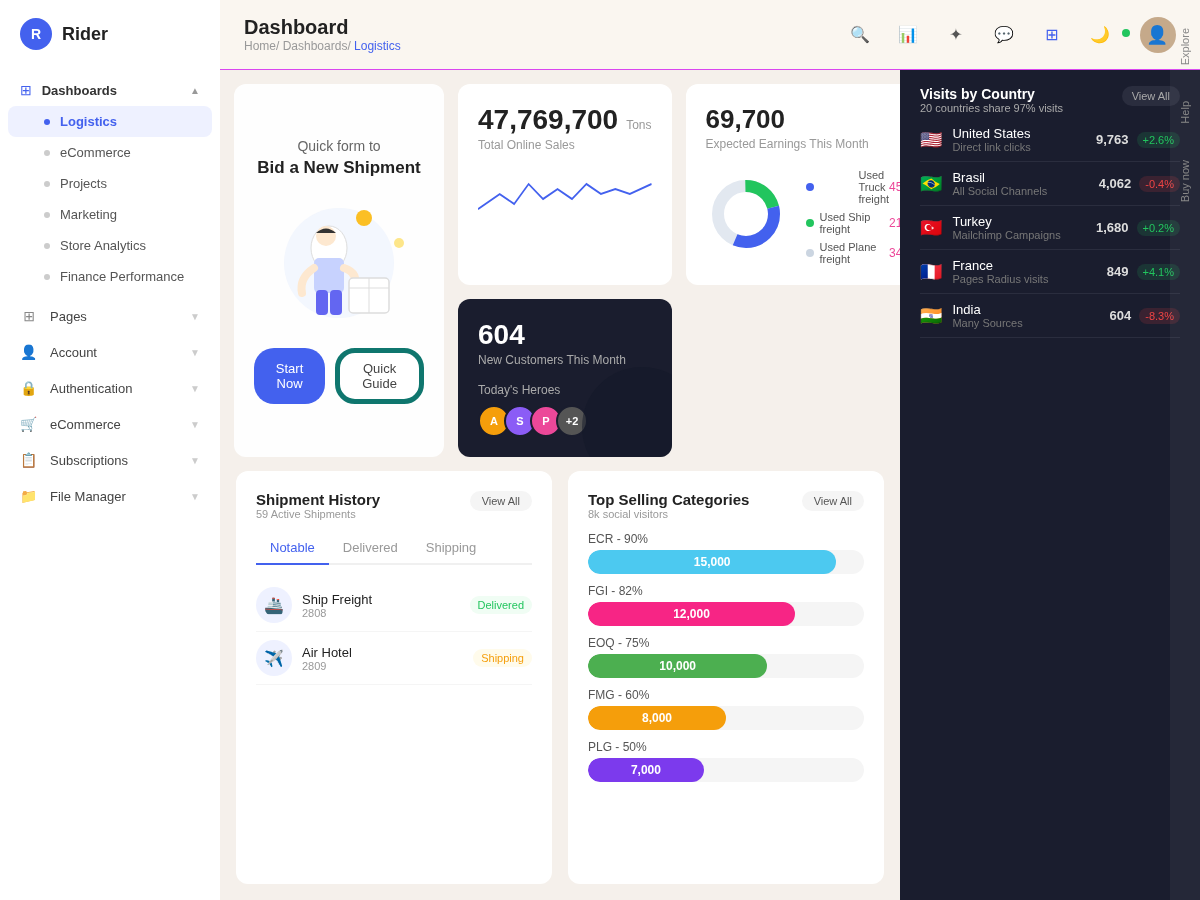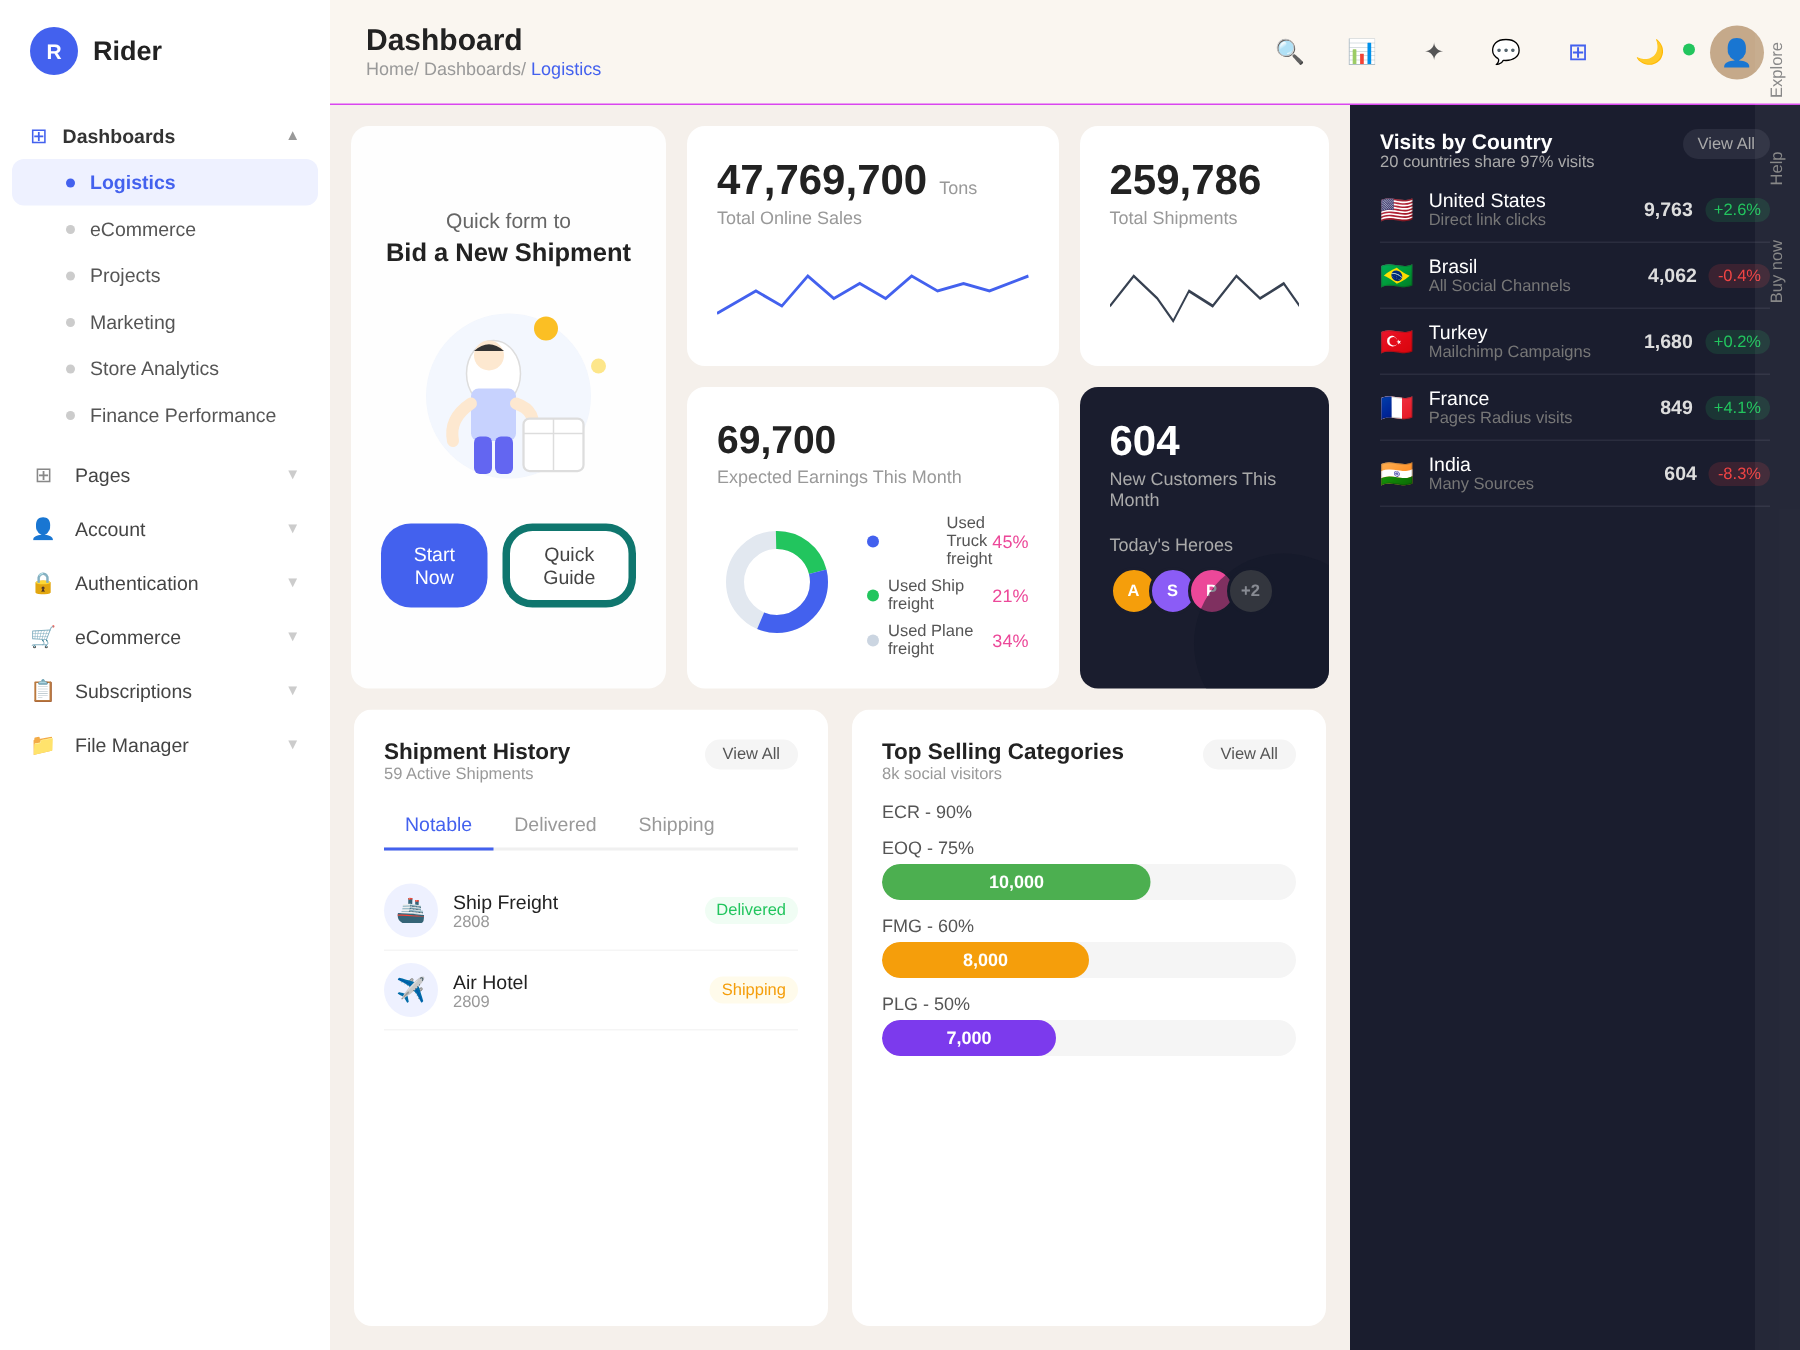--- a/index.html
+++ b/index.html
@@ -274,31 +274,20 @@
             <span style="font-size:12px;color:#999;">Tons</span>
           </div>
           <div class="stat-label">Total Online Sales</div>
           <div class="mini-chart">
             <svg width="100%" height="60" viewBox="0 0 240 60" preserveAspectRatio="none">
               <polyline points="0,45 30,30 50,40 70,20 90,35 110,25 130,35 150,20 170,30 190,25 210,30 240,20" fill="none" stroke="#4361ee" stroke-width="2"></polyline>
             </svg>
           </div>
         </div>
 
-        <div class="stat-card">
-          <div style="display:flex;align-items:baseline;gap:8px;">
-            <span class="stat-value">259,786</span>
-          </div>
-          <div class="stat-label">Total Shipments</div>
-          <div class="mini-chart">
-            <svg width="100%" height="60" viewBox="0 0 240 60" preserveAspectRatio="none">
-              <polyline points="0,40 30,20 60,35 80,50 100,30 130,40 160,20 190,35 220,25 240,40" fill="none" stroke="#374151" stroke-width="2"></polyline>
-            </svg>
-          </div>
-        </div>
 
         <div class="earnings-card">
           <span class="stat-value" style="font-size:26px;">69,700</span>
           <div class="stat-label">Expected Earnings This Month</div>
           <div class="donut-area">
             <div class="donut-container">
               <svg width="80" height="80" viewBox="0 0 80 80">
                 <circle cx="40" cy="40" r="28" fill="none" stroke="#e2e8f0" stroke-width="12"></circle>
                 <circle cx="40" cy="40" r="28" fill="none" stroke="#22c55e" stroke-width="12" stroke-dasharray="37 138" stroke-dashoffset="0" transform="rotate(-90 40 40)"></circle>
                 <circle cx="40" cy="40" r="28" fill="none" stroke="#4361ee" stroke-width="12" stroke-dasharray="62 113" stroke-dashoffset="-37" transform="rotate(-90 40 40)"></circle>
@@ -386,20 +375,33 @@
           <div class="card-header">
             <div>
               <div class="card-title">Top Selling Categories</div>
               <div class="card-subtitle">8k social visitors</div>
             </div>
             <button class="view-all-btn">View All</button>
           </div>
           <div>
             <div class="bar-item">
               <div class="bar-label">ECR - 90%</div>
+              <div class="bar-track">
+                <div class="bar-fill" style="background:#4cc9f0;width:90%;">
+                    <span>15,000</span>
+                  </div>
+              </div>
+            </div>
+            <div class="bar-item">
+              <div class="bar-label">FGI - 82%</div>
+              <div class="bar-track">
+                <div class="bar-fill" style="background:#f72585;width:75%;">
+                    <span>12,000</span>
+                  </div>
+              </div>
             </div>
             <div class="bar-item">
               <div class="bar-label">EOQ - 75%</div>
               <div class="bar-track">
                 <div class="bar-fill" style="background:#4caf50;width:65%;">
                     <span>10,000</span>
                   </div>
               </div>
             </div>
             <div class="bar-item">

